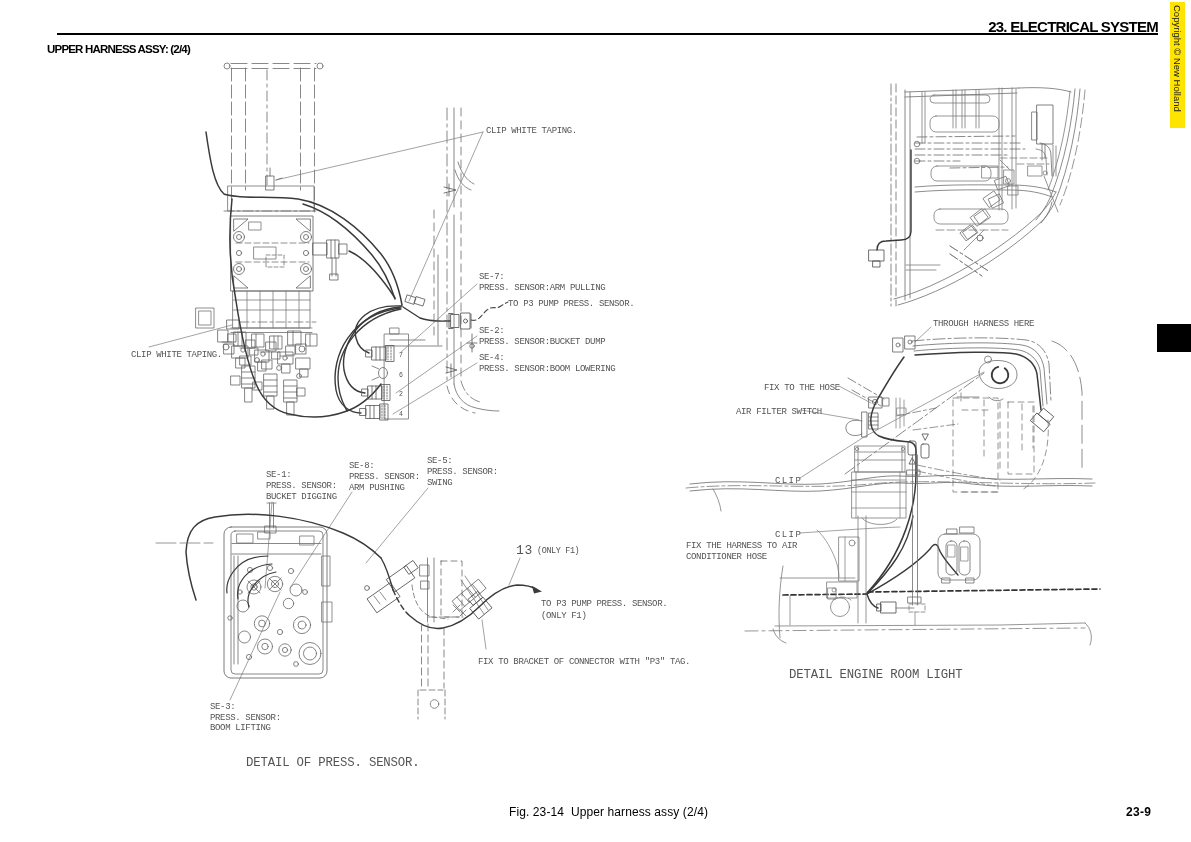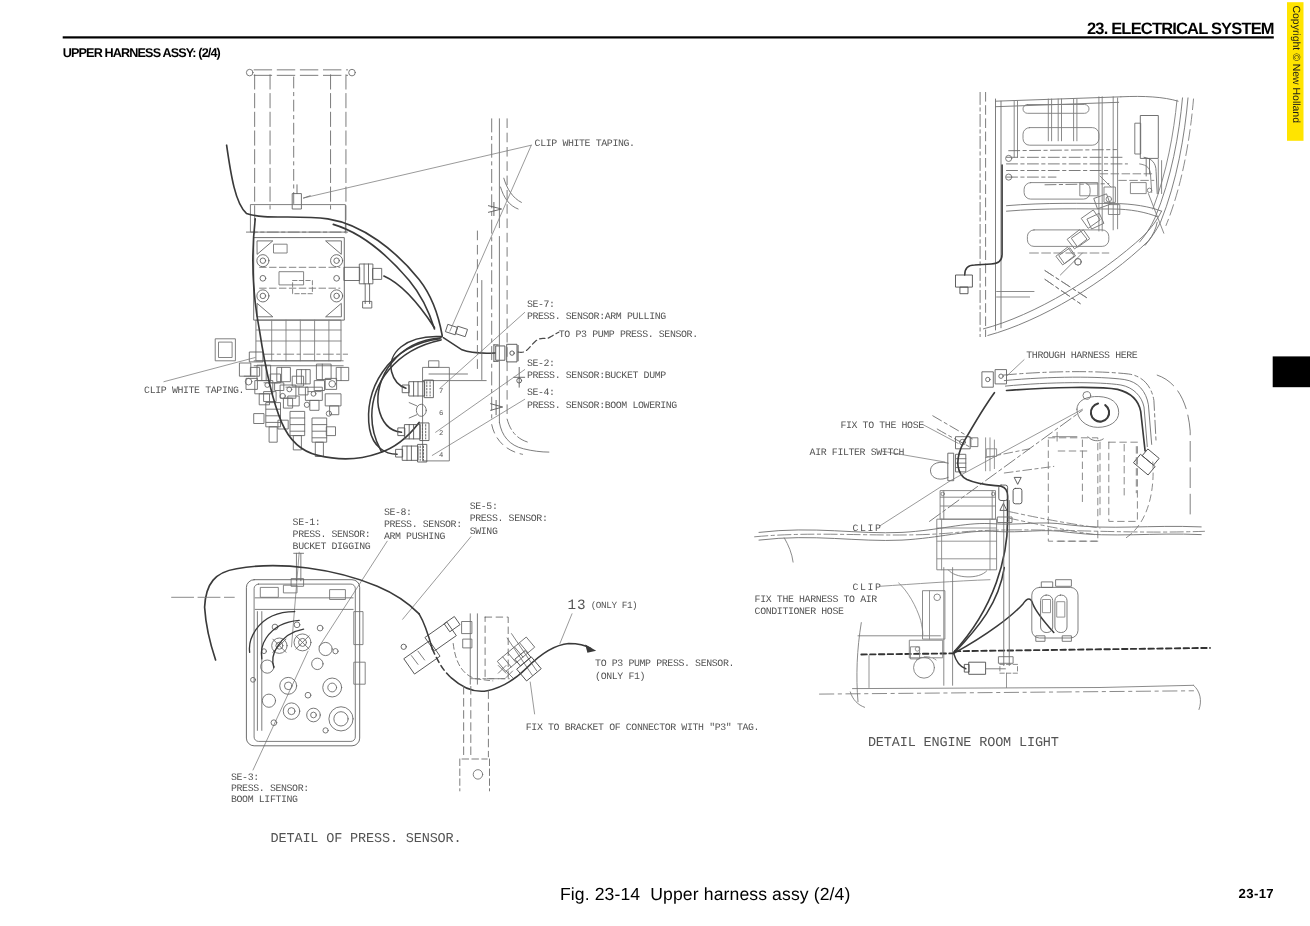--- a/index.html
+++ b/index.html
@@ -7,32 +7,32 @@
 .abs{position:absolute;}
 svg text{font-family:"Liberation Mono",monospace;fill:#545454;}
 </style>
 </head>
 <body>
 
 <div class="abs" style="left:0;top:17.5px;width:1158px;text-align:right;font-size:15px;font-weight:bold;letter-spacing:-0.75px;color:#000;">23. ELECTRICAL SYSTEM</div>
 
 <div class="abs" style="left:57px;top:32.5px;width:1101px;height:2.4px;background:#000;"></div>
 
-<div class="abs" style="left:57px;top:42.5px;font-size:11.5px;font-weight:bold;letter-spacing:-0.8px;color:#000;">UPPER HARNESS ASSY: (2/4)</div>
+<div class="abs" style="left:47px;top:42.5px;font-size:11.5px;font-weight:bold;letter-spacing:-0.8px;color:#000;">UPPER HARNESS ASSY: (2/4)</div>
 
 <div class="abs" style="left:1170px;top:2px;width:15px;height:126px;background:#ffe400;"></div>
 <div class="abs" style="left:1170px;top:2px;width:15px;height:126px;overflow:visible;">
 <span style="position:absolute;left:12.5px;top:3px;transform:rotate(90deg);transform-origin:0 0;font-size:9.5px;color:#1a1a1a;white-space:nowrap;">Copyright © New Holland</span>
 </div>
 
 <div class="abs" style="left:1157px;top:324px;width:34px;height:28px;background:#000;"></div>
 
-<div class="abs" style="left:509px;top:804.5px;font-size:16px;letter-spacing:0.1px;color:#000;">Fig. 23-14&nbsp;&nbsp;Upper harness assy (2/4)</div>
-
-<div class="abs" style="left:1126px;top:805px;font-size:12px;font-weight:bold;letter-spacing:0.3px;color:#000;">23-17</div>
+<div class="abs" style="left:509px;top:804.5px;font-size:12px;letter-spacing:0.1px;color:#000;">Fig. 23-14&nbsp;&nbsp;Upper harness assy (2/4)</div>
+
+<div class="abs" style="left:1126px;top:805px;font-size:12px;font-weight:bold;letter-spacing:0.3px;color:#000;">23-9</div>
 
 <svg class="abs" style="left:0;top:0" width="1191" height="842" viewBox="0 0 1191 842" fill="none" stroke-linecap="round" stroke-linejoin="round">
 <g stroke="#606060" stroke-width="0.8">
 
 <g stroke="#6b6b6b">
 <path d="M231,63.5 L316,63.5 M231,68.5 L316,68.5" stroke-dasharray="16 5"></path>
 <circle cx="227" cy="66" r="3"></circle>
         <circle cx="320" cy="66" r="3"></circle>
 </g>
 

